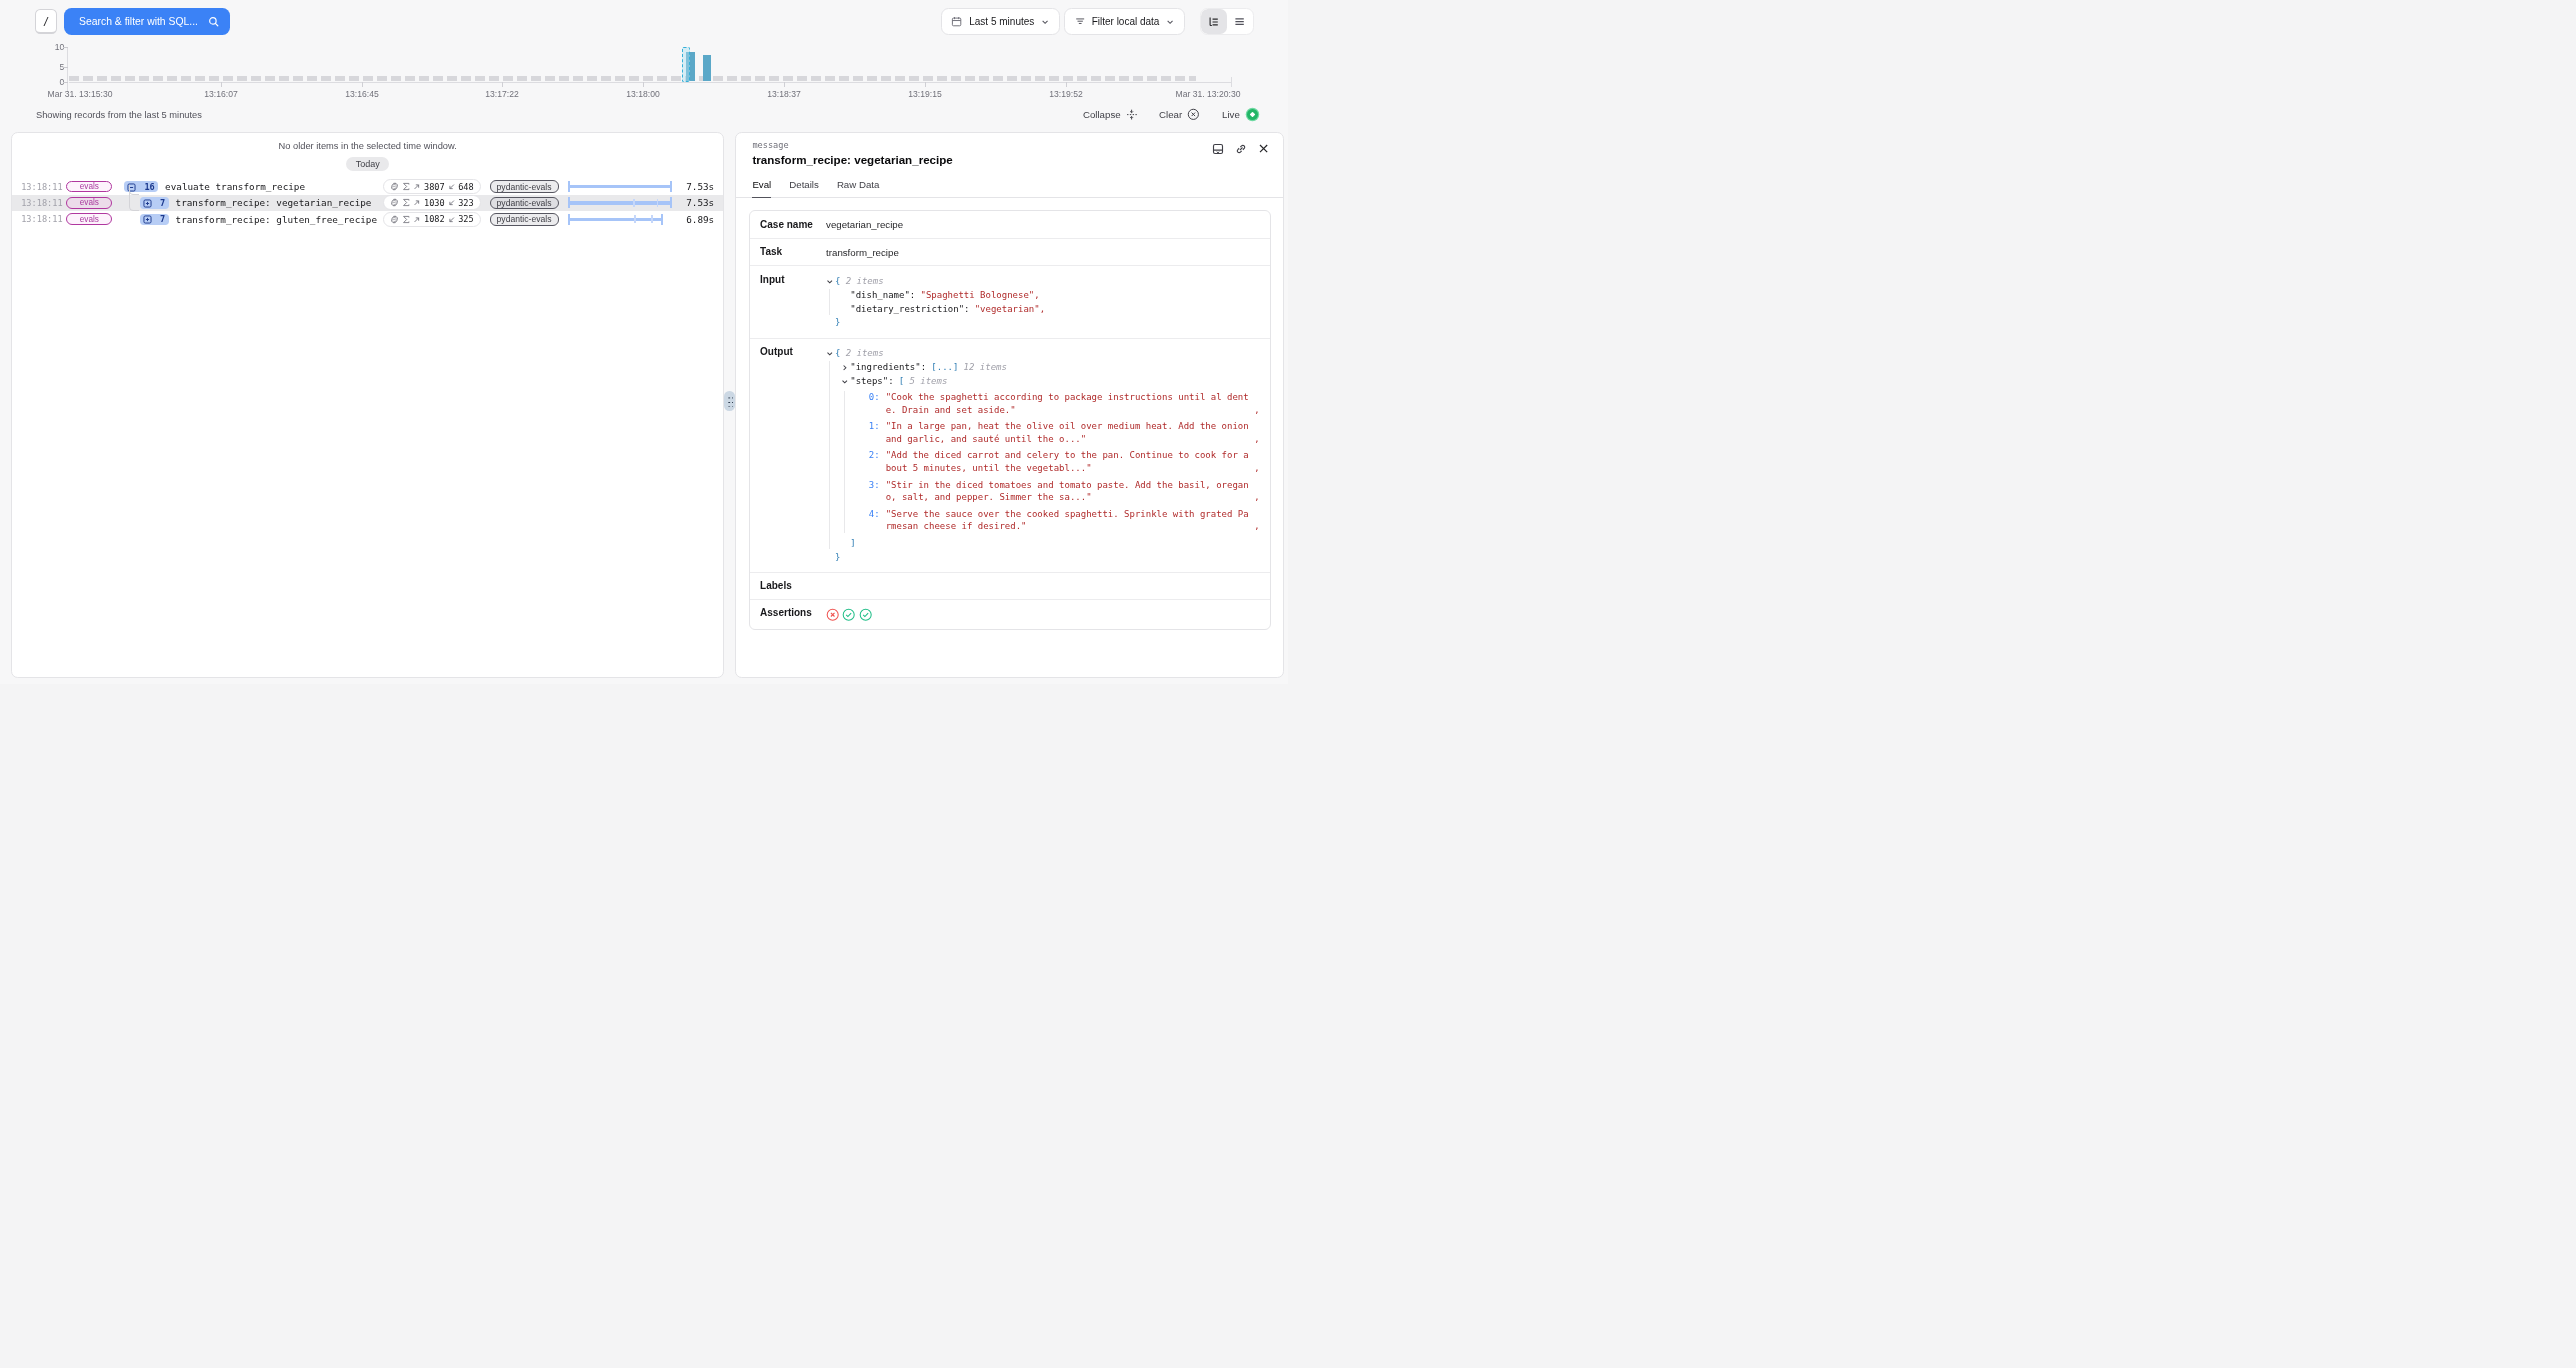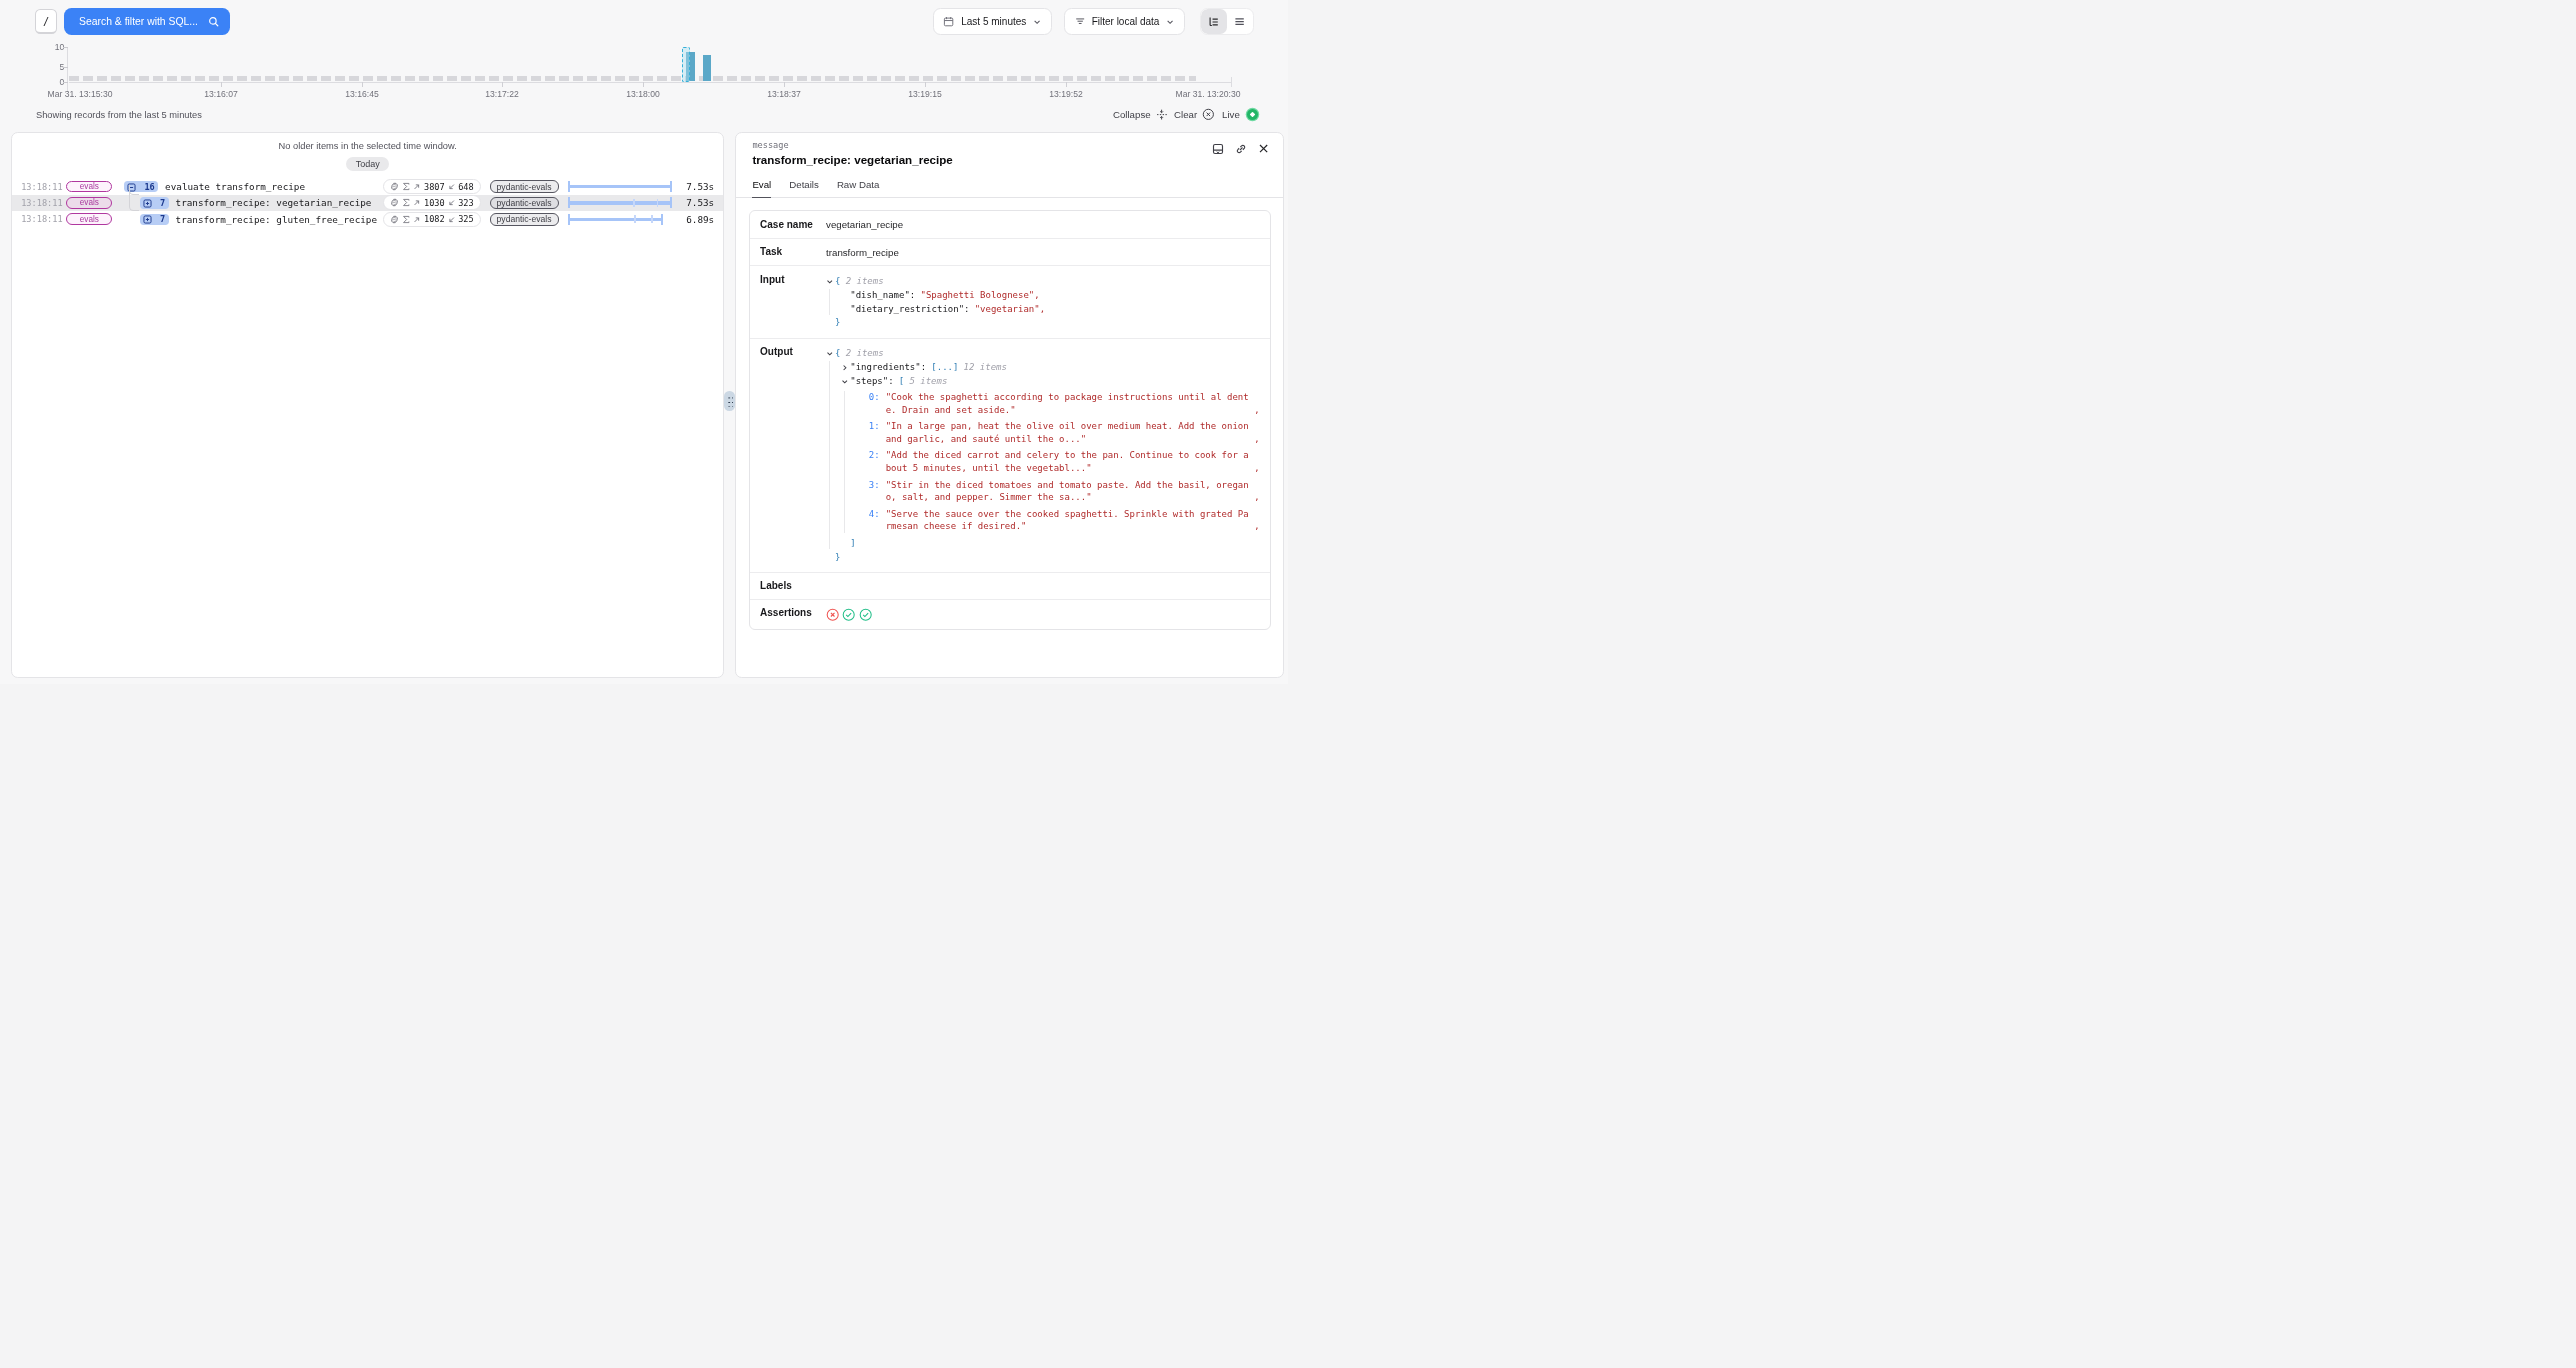--- a/index.html
+++ b/index.html
@@ -11,21 +11,21 @@
   .slash-key { position:absolute; left:35px; top:9px; width:22.4px; height:25px;
     background:#fff; border:0.7px solid #d4d4d8; border-bottom-width:2.2px; border-radius:5.2px;
     display:flex; align-items:center; justify-content:center;
     font-family:"DejaVu Sans Mono", monospace; font-size:10.4px; color:#27272a; }
   .search-btn { position:absolute; left:64px; top:8.2px; height:27px; padding:0 10.4px 0 15px;
     background:#3b82f6; border:none; border-radius:7.5px; display:flex; align-items:center; gap:10.4px;
     color:#fff; font-size:10.4px; font-family:"Liberation Sans", sans-serif; cursor:pointer;text-align:center; }
   .top-right { position:absolute; right:34px; top:8.2px; display:flex; align-items:center; }
   .tr-btn { height:27px; background:#fff; border:0.7px solid #e4e4e7; border-radius:7.5px;
     display:flex; align-items:center; gap:6.7px; padding:0 9.7px; font-size:10px; color:#18181b; cursor:pointer; }
-  .tr-btn + .tr-btn { margin-left:12px; }
+  .tr-btn + .tr-btn { margin-left:4px; }
   .view-toggle { margin-left:15px; height:27px; background:#fff; border:0.7px solid #ececee; border-radius:7.5px;
     display:flex; overflow:hidden; }
   .view-cell { width:26px; height:25px; display:flex; align-items:center; justify-content:center; cursor:pointer; }
   .view-cell.active { background:#e4e4e7; border-radius:6.7px; }
 
   
   .chart { position:absolute; left:0; top:42px; width:1288px; height:60px; }
   .ytick { position:absolute; width:19.4px; text-align:right; font-size:8.6px; color:#71717a; }
   .yaxis { position:absolute; left:67px; top:4.5px; width:0.7px; height:45px; background:#dcdce0; }
   .ystub { position:absolute; left:63px; width:4.5px; height:0.7px; background:#c9c9ce; }
@@ -36,21 +36,21 @@
   .axis-end { position:absolute; left:1231px; top:35px; width:0.7px; height:10.4px; background:#dcdce0; }
   .xtick { position:absolute; top:47px; transform:translateX(-50%); font-size:8.6px; color:#71717a; white-space:nowrap; }
   .bar { position:absolute; background:#5ba8c8; }
   .bar1 { left:686px; top:10.4px; width:9px; height:29px; }
   .bar2 { left:703px; top:13.4px; width:8.2px; height:26px; }
   .bar-select { position:absolute; left:682px; top:5.2px; width:7.5px; height:35px;
     background:rgba(173,224,242,0.45); border:1.1px dashed #35b0d8; border-radius:1.5px; }
 
   
   .showing { position:absolute; left:36px; top:110px; font-size:9.3px; color:#52525b; }
-  .status-actions { position:absolute; right:28px; top:107px; display:flex; align-items:center; gap:7px; }
+  .status-actions { position:absolute; right:28px; top:107px; display:flex; align-items:center; gap:22px; }
   .sa-item { display:flex; align-items:center; gap:5.2px; font-size:9.7px; color:#3f3f46; cursor:pointer; }
 
   
   .left-panel { position:absolute; left:11.2px; top:132px; width:713px; height:546px;
     background:#fff; border:0.7px solid #e4e4e7; border-radius:6.7px; overflow:hidden; }
   .right-panel { position:absolute; left:735px; top:132px; width:549px; height:546px;
     background:#fff; border:0.7px solid #e4e4e7; border-radius:6.7px; overflow:hidden; }
   .splitter { position:absolute; left:724px; top:391px; width:11.2px; height:20px;
     background:#ccd8e4; border-radius:5.2px; display:flex; align-items:center; justify-content:center; cursor:col-resize; }
   .splitter .dots { width:6px; height:12px;

